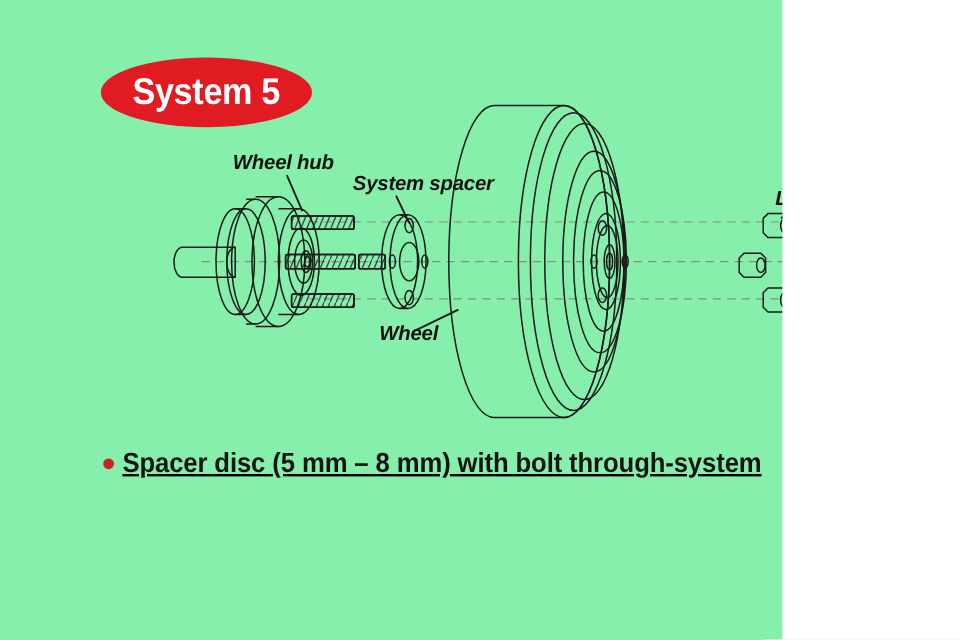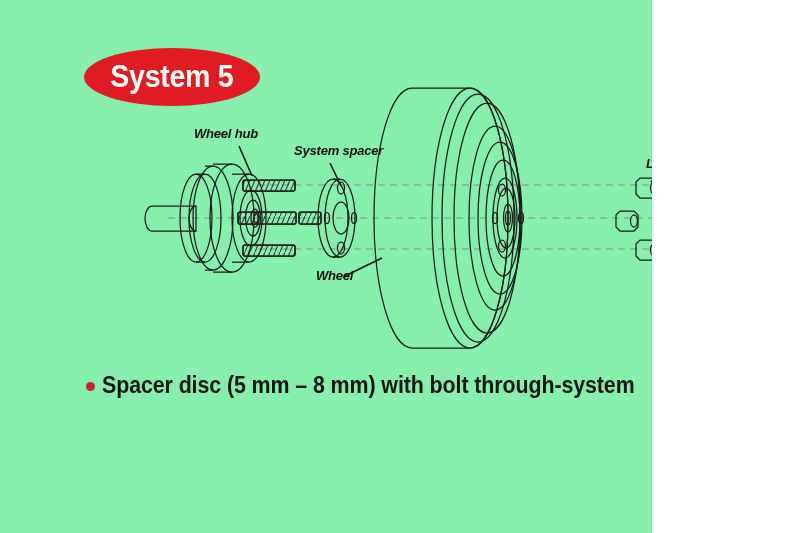--- a/index.html
+++ b/index.html
@@ -47,36 +47,37 @@
     width: 800px;
     height: 360px;
   }
 
   
   .callout-label {
     position: absolute;
     font-family: "Liberation Sans", sans-serif;
     font-weight: bold;
     font-style: italic;
-    font-size: 13px;
+    font-size: 17px;
     color: #111111;
     white-space: nowrap;
     letter-spacing: -0.2px;
   }
   #label-wheel-hub    { left: 194px; top: 126px; }
   #label-wheel-spacer { left: 294px; top: 143px; }
   #label-wheel        { left: 316px; top: 268px; }
   #label-lug-nut      { left: 646px; top: 156px; }
 
   
   #features {
     position: absolute;
     left: 86px;
     top: 372px;
     width: 660px;
+    text-decoration: underline;
   }
   .feature-row {
     display: flex;
     align-items: flex-start;
     margin-bottom: 1px;
   }
   .feature-bullet {
     flex: 0 0 auto;
     width: 9px;
     height: 9px;

